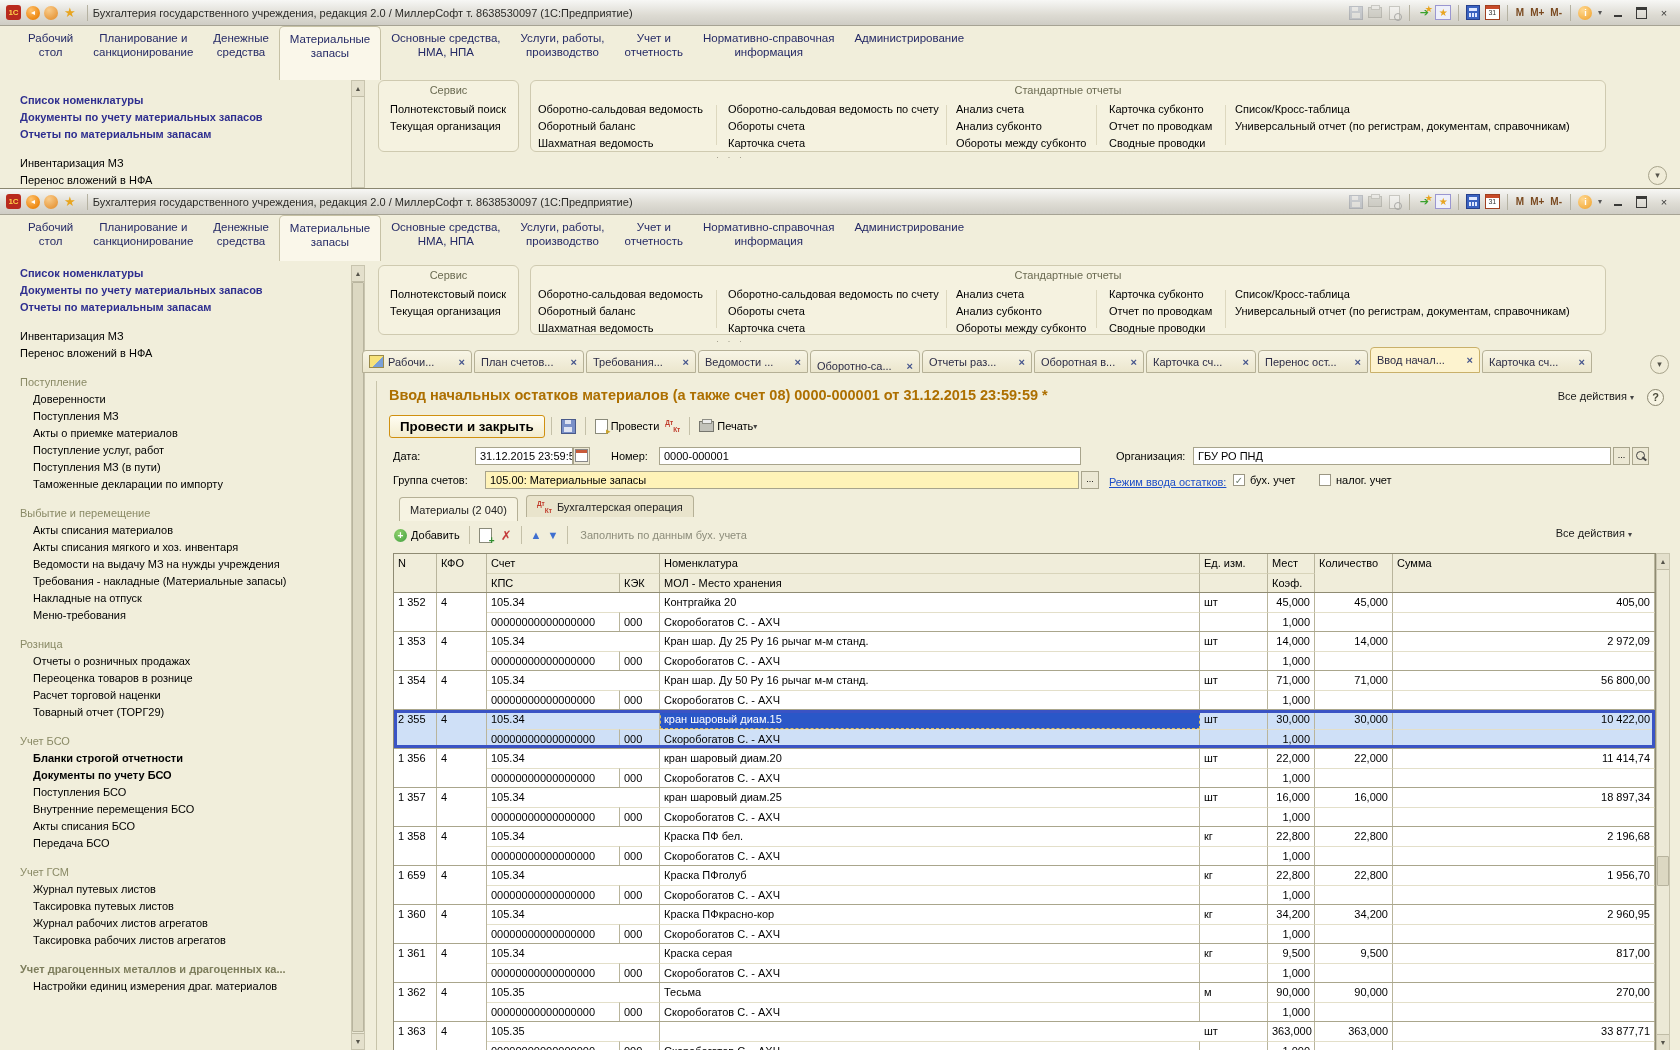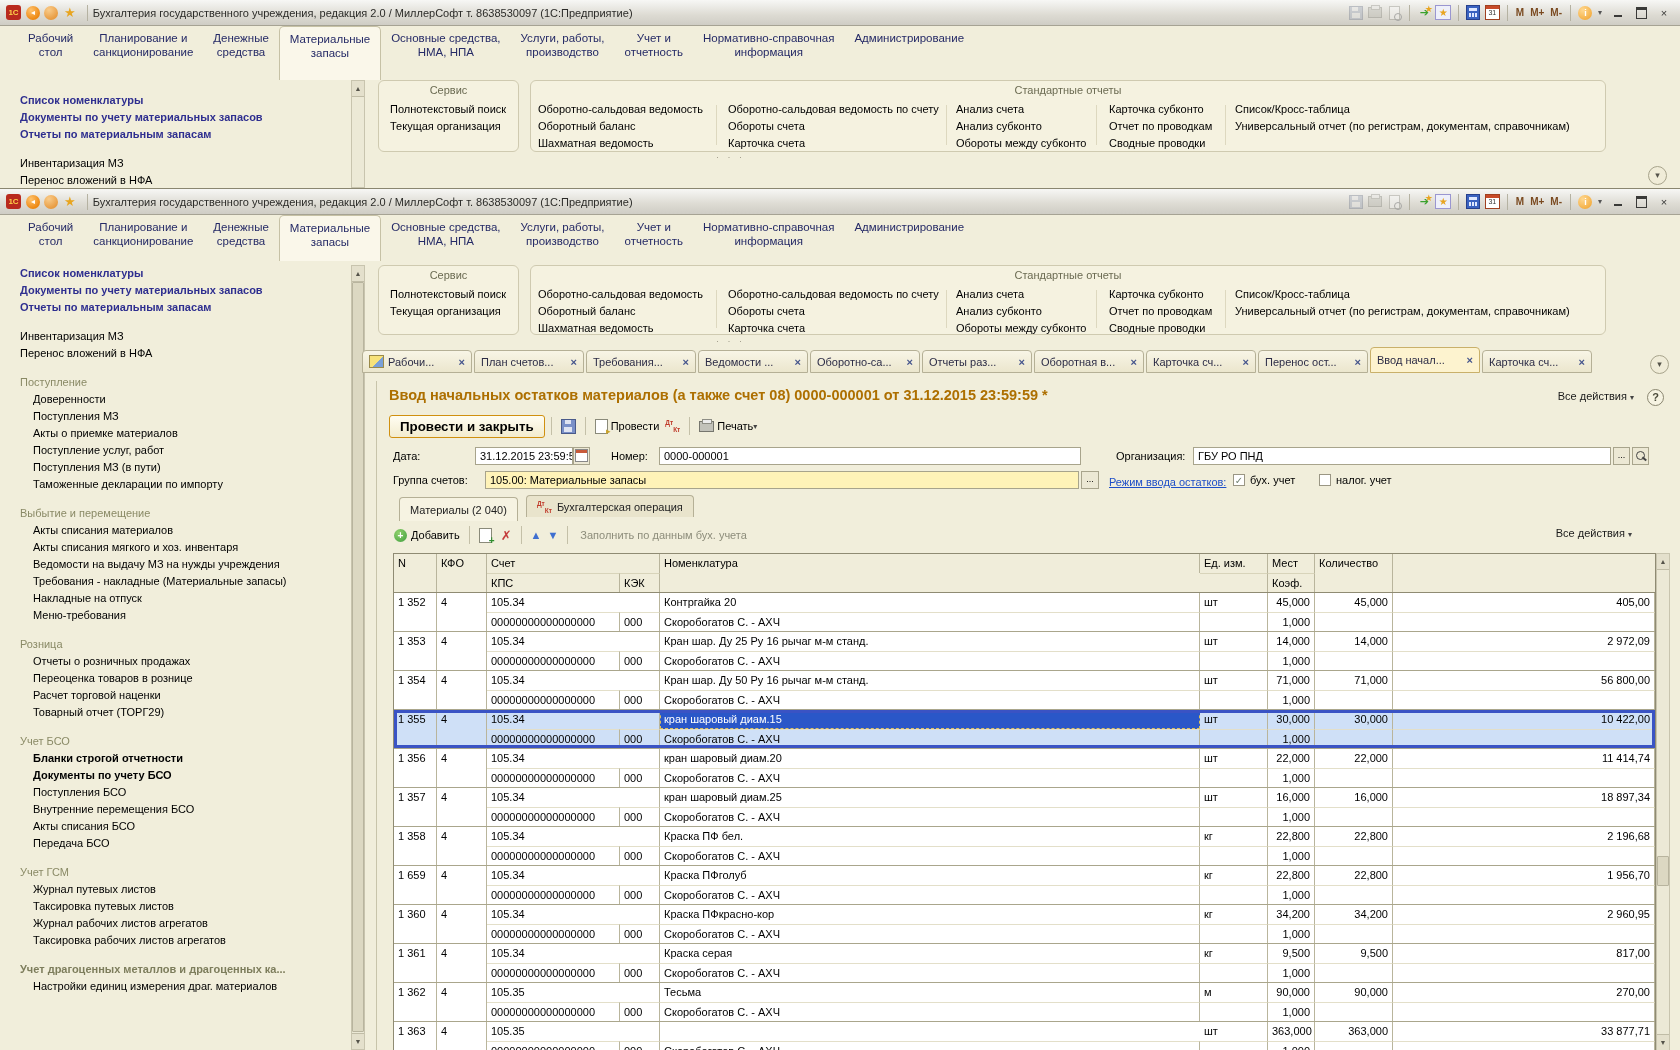--- a/index.html
+++ b/index.html
@@ -409,21 +409,21 @@
         <span class="x">×</span>
       </span><span class="dtab" style="width: 110px; height: 23px; vertical-align: bottom;">
         <span style="overflow: hidden;">План счетов...</span>
         <span class="x">×</span>
       </span><span class="dtab" style="width: 110px; height: 23px; vertical-align: bottom;">
         <span style="overflow: hidden;">Требования...</span>
         <span class="x">×</span>
       </span><span class="dtab" style="width: 110px; height: 23px; vertical-align: bottom;">
         <span style="overflow: hidden;">Ведомости ...</span>
         <span class="x">×</span>
-      </span><span class="dtab" style="width: 110px; height: 23px; vertical-align: bottom;">
+      </span><span class="dtab" style="width: 110px; height: 23px; vertical-align: bottom; align-items: flex-end;">
         <span style="overflow: hidden;">Оборотно-са...</span>
         <span class="x">×</span>
       </span><span class="dtab" style="width: 110px; height: 23px; vertical-align: bottom;">
         <span style="overflow: hidden;">Отчеты раз...</span>
         <span class="x">×</span>
       </span><span class="dtab" style="width: 110px; height: 23px; vertical-align: bottom;">
         <span style="overflow: hidden;">Оборотная в...</span>
         <span class="x">×</span>
       </span><span class="dtab" style="width: 110px; height: 23px; vertical-align: bottom;">
         <span style="overflow: hidden;">Карточка сч...</span>
@@ -525,25 +525,27 @@
       <span>Все действия</span> <span class="dd">▾</span></div>
 
     <div class="tbl">
       <div class="thead">
         <div class="c c1 span2">N</div>
         <div class="c c2 span2">КФО</div>
         <div class="c c34">Счет</div>
         <div class="c c3 r2">КПС</div>
         <div class="c c4 r2">КЭК</div>
         <div class="c c5">Номенклатура</div>
+        <div class="c c5 r2">МОЛ - Место хранения</div>
         <div class="c c6">Ед. изм.</div>
         <div class="c c6 r2"></div>
         <div class="c c7">Мест</div>
         <div class="c c7 r2">Коэф.</div>
         <div class="c c8 span2">Количество</div>
+        <div class="c c9 span2">Сумма</div>
       </div>
       <div>
           <div class="trow">
             <div class="c c1 span2">1 352</div>
             <div class="c c2 span2">4</div>
             <div class="c c34">105.34</div>
             <div class="c c3 r2">00000000000000000</div>
             <div class="c c4 r2">000</div>
             <div class="c c5">Контргайка 20</div>
             <div class="c c5 r2">Скоробогатов С. - АХЧ</div>
@@ -584,21 +586,21 @@
             <div class="c c6">шт</div>
             <div class="c c6 r2"></div>
             <div class="c c7 num">71,000</div>
             <div class="c c7 r2 num">1,000</div>
             <div class="c c8 num">71,000</div>
             <div class="c c8 r2"></div>
             <div class="c c9 num">56 800,00</div>
             <div class="c c9 r2"></div>
           </div>
           <div class="trow selected">
-            <div class="c c1 span2">1 355</div>
+            <div class="c c1 span2">2 355</div>
             <div class="c c2 span2">4</div>
             <div class="c c34">105.34</div>
             <div class="c c3 r2">00000000000000000</div>
             <div class="c c4 r2">000</div>
             <div class="c c5 selcell">кран шаровый диам.15</div>
             <div class="c c5 r2">Скоробогатов С. - АХЧ</div>
             <div class="c c6">шт</div>
             <div class="c c6 r2"></div>
             <div class="c c7 num">30,000</div>
             <div class="c c7 r2 num">1,000</div>

